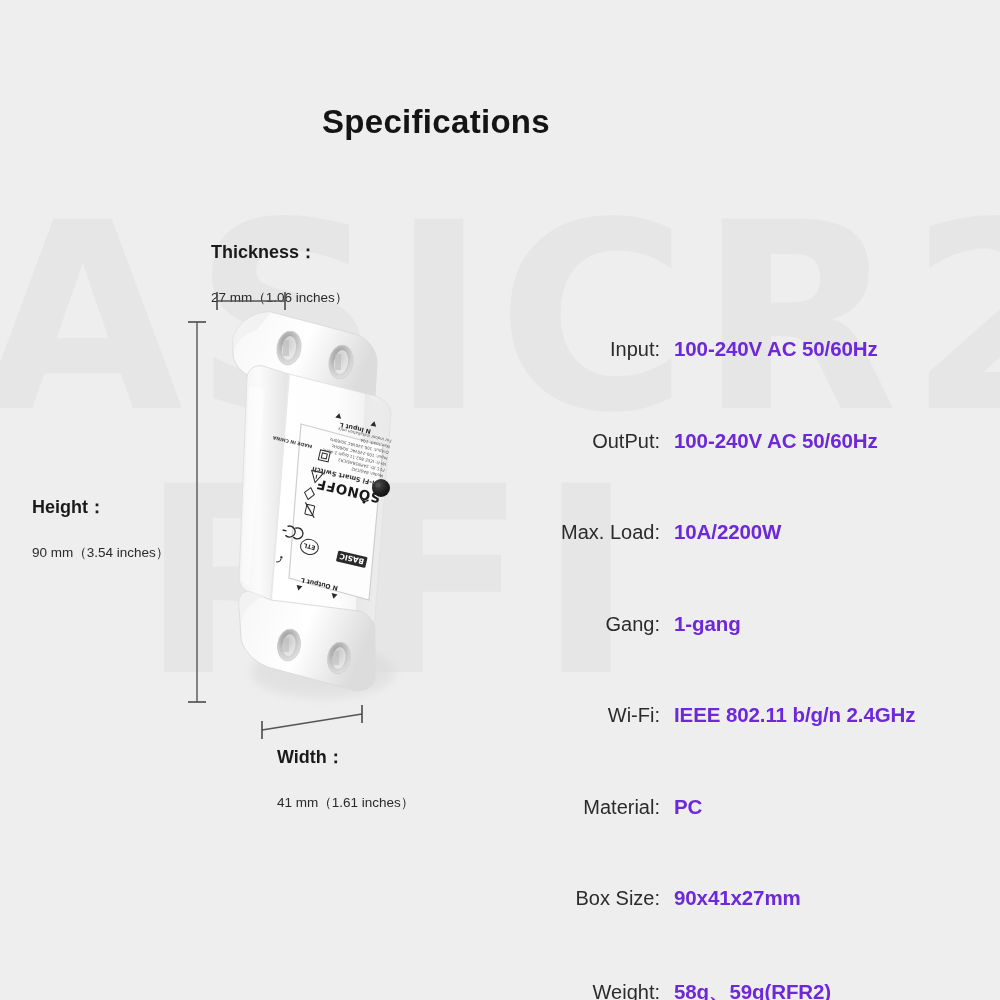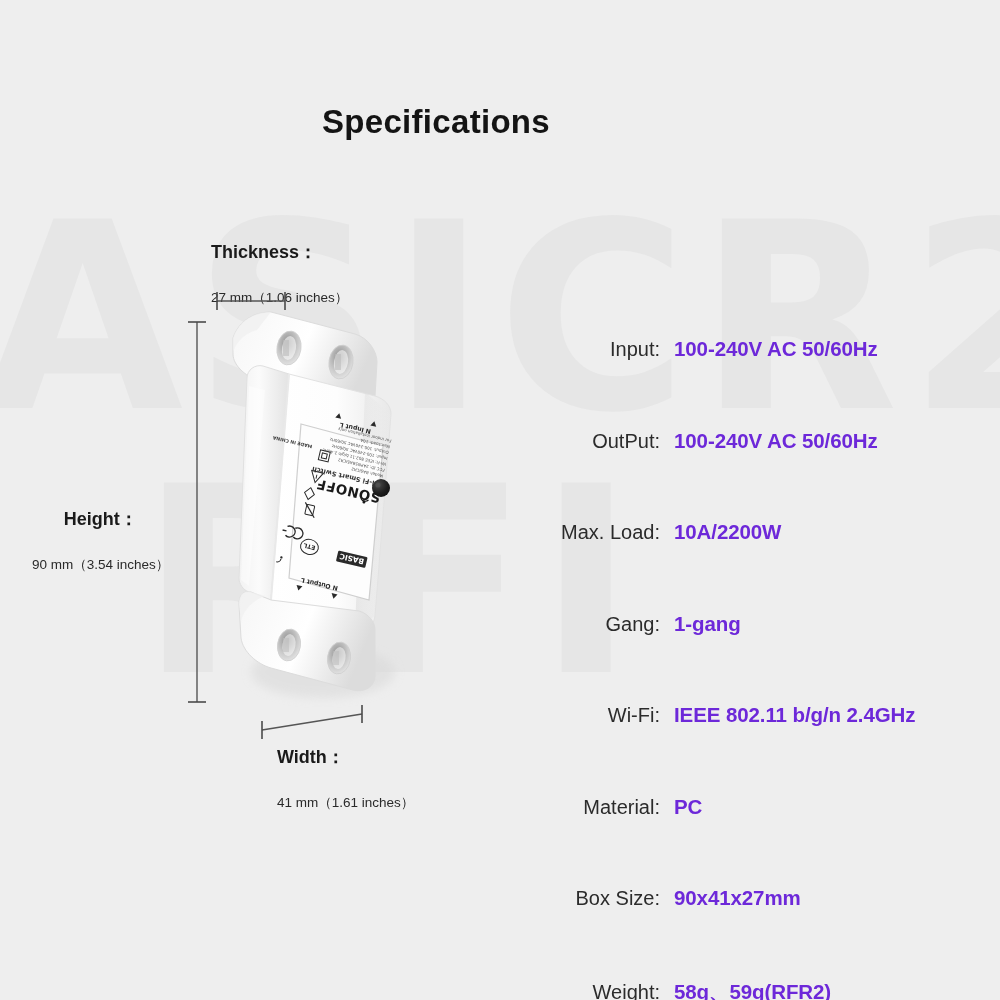--- a/index.html
+++ b/index.html
@@ -74,21 +74,21 @@
     white-space: nowrap;
   }
   .dim-value {
     font-size: 13.5px;
     font-weight: 400;
     color: #2a2a2a;
     white-space: nowrap;
     margin-top: 24px;
   }
   .dim-thickness { top: 241px; left: 211px; }
-  .dim-height    { top: 508px; left: 32px; text-align: center;  }
+  .dim-height    { top: 496px; left: 32px;  }
   .dim-width     { top: 746px; left: 277px; }
 
   
   .dimline {
     position: absolute;
     z-index: 6;
   }
   .dimline line { stroke: #555; stroke-width: 1.4; }
   .dimline .cap { stroke: #4a4a4a; stroke-width: 1.6; }
 

